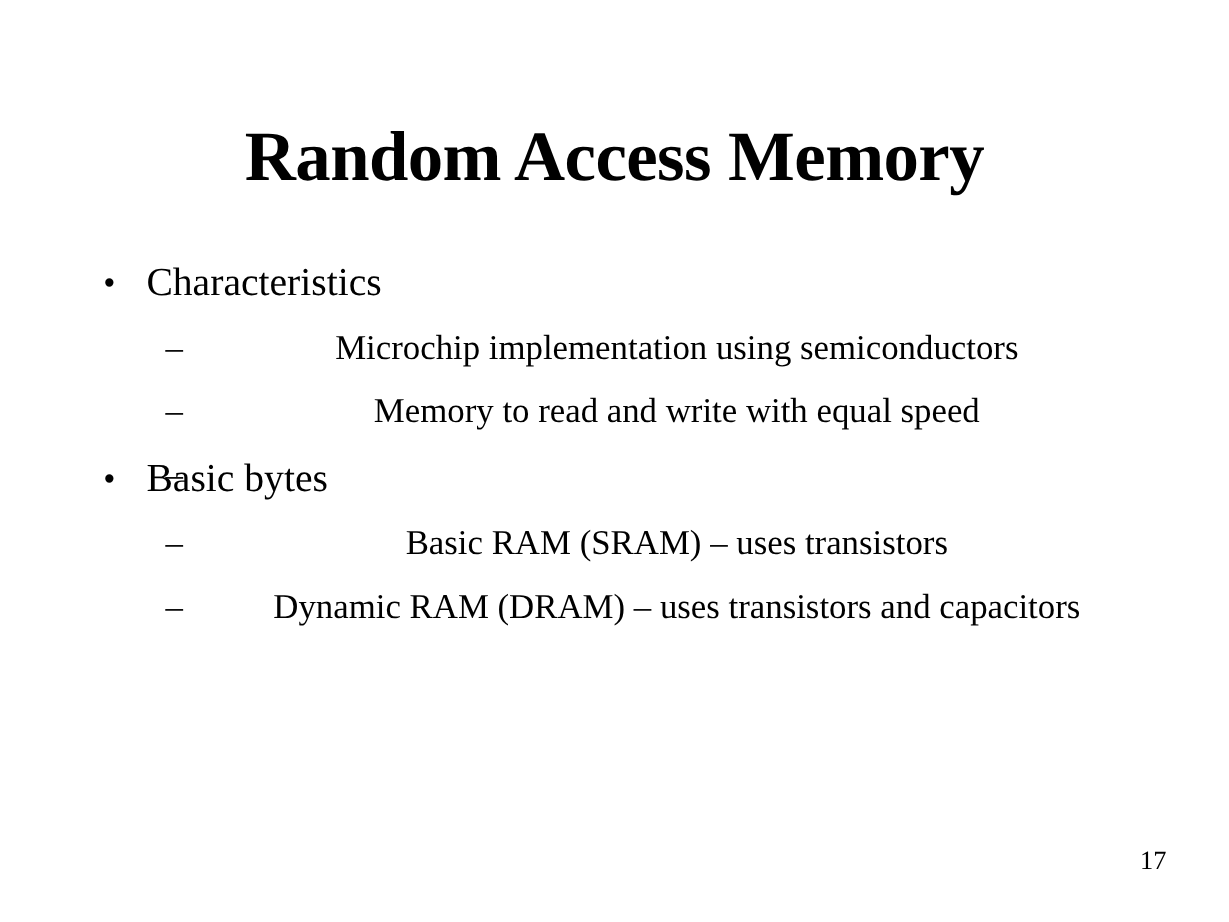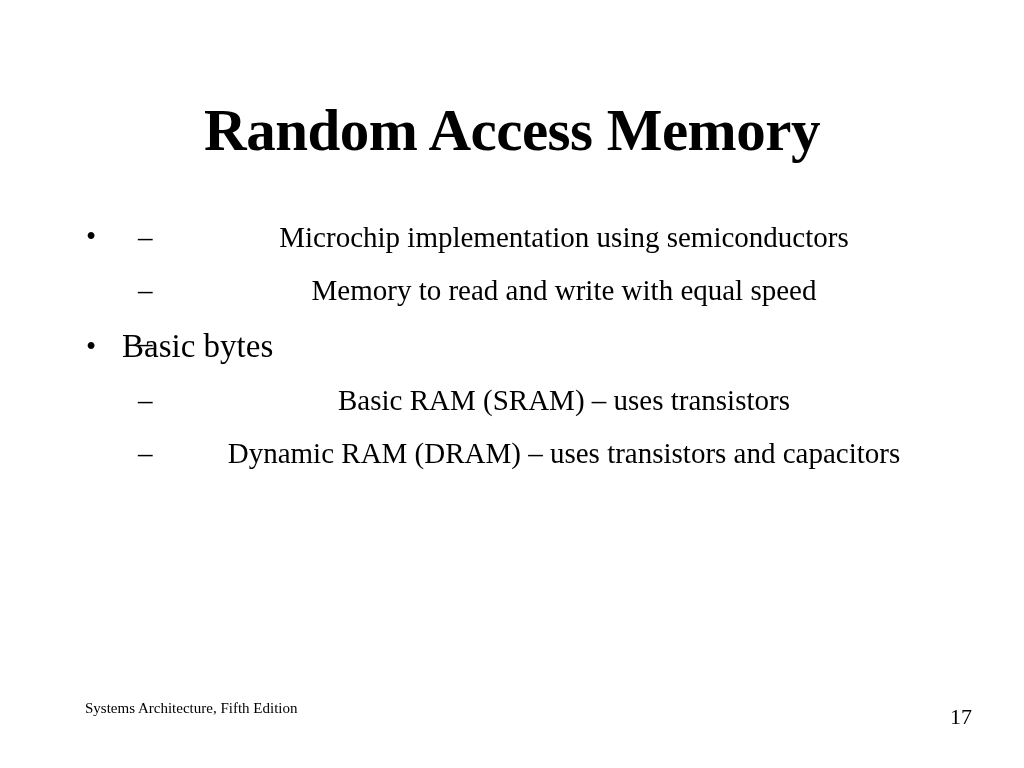--- a/index.html
+++ b/index.html
@@ -108,20 +108,21 @@
 <body>
 
 <div class="slide">
 
   <div class="slide-title">Random Access Memory</div>
 
   <div class="body-block">
 
     <div class="bullet-l1">
       <span class="marker">•</span>
+      <span class="text">Characteristics</span>
     </div>
 
     <div class="bullet-l2">
       <span class="marker">–</span>
       <span class="text">Microchip implementation using semiconductors</span>
     </div>
 
     <div class="bullet-l2">
       <span class="marker">–</span>
       <span class="text">Memory to read and write with equal speed</span>
@@ -143,17 +144,16 @@
       <span class="text">Basic RAM (SRAM) – uses transistors</span>
     </div>
 
     <div class="bullet-l2">
       <span class="marker">–</span>
       <span class="text">Dynamic RAM (DRAM) – uses transistors and capacitors</span>
     </div>
 
   </div>
 
-  <div class="footer-note">Systems Architecture, Fifth Edition</div>
 
   <div class="page-number">17</div>
 
 </div>
 
 </body></html>

